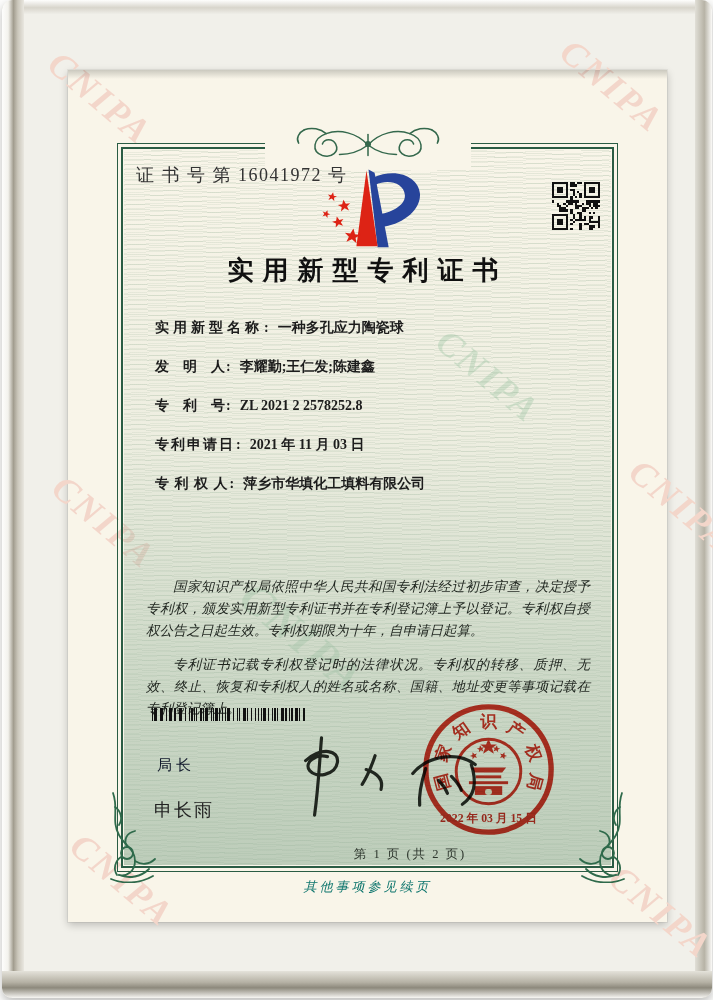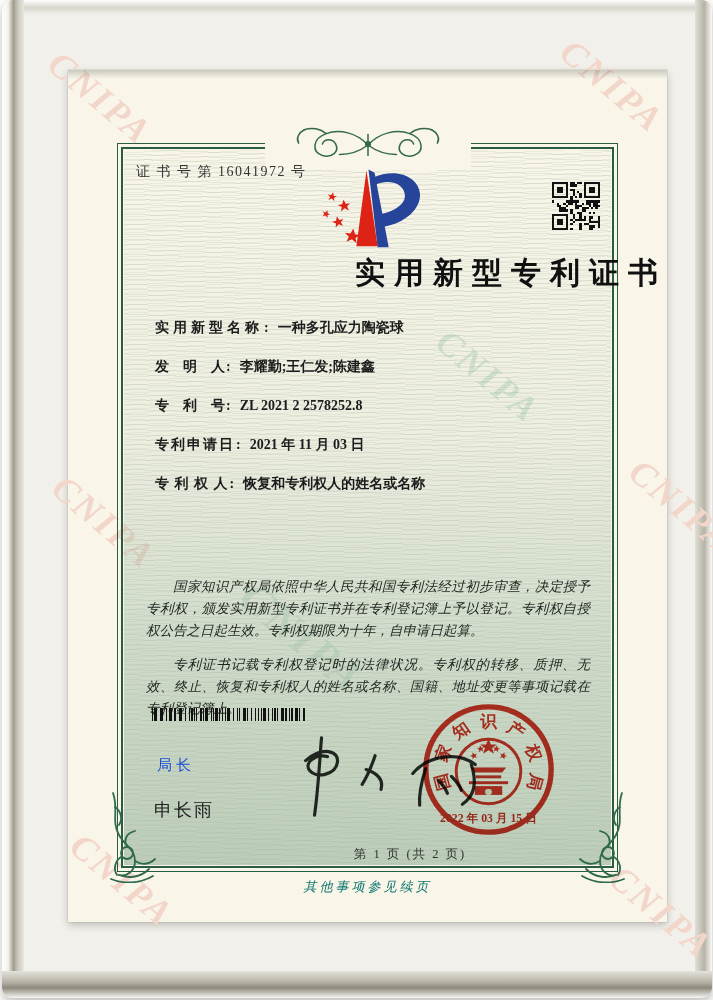--- a/index.html
+++ b/index.html
@@ -33,37 +33,37 @@
         repeating-linear-gradient(2deg,rgba(104,144,110,.14) 0 1px,rgba(0,0,0,0) 1px 5px),
         repeating-linear-gradient(-3deg,rgba(104,144,110,.10) 0 1px,rgba(0,0,0,0) 1px 4px);}
   
   .ornament-top{position:absolute;left:50%;top:54px;transform:translateX(-50%);
                 background:#f9f5e9;padding:0 8px;z-index:4;}
   .corner{position:absolute;z-index:4;}
   .corner.left{left:37px;top:721px;}
   .corner.right{left:502px;top:721px;transform:scaleX(-1);}
   
   .content{position:absolute;z-index:5;}
-  .cert-no{left:68px;top:93px;font-size:14px;letter-spacing:1.5px;color:#333;}
+  .cert-no{left:68px;top:93px;font-size:18px;letter-spacing:1.5px;color:#333;}
   .qr{left:484px;top:112px;width:48px;height:48px;}
   .logo{left:247px;top:99px;width:107px;height:84px;}
-  .title{left:0;right:0;top:183px;text-align:right;font-size:30px;font-weight:600;
+  .title{left:0;right:0;top:183px;text-align:center;font-size:26px;font-weight:600;
          letter-spacing:9px;color:#101010;}
   .fields{left:87px;top:249px;right:36px;font-size:14px;color:#1c1c1c;}
   .field-row{margin-bottom:21px;white-space:nowrap;font-weight:bold;}
   .f-colon{margin-left:1px;}
   .f-value{margin-left:9px;}
   .ls4{letter-spacing:4px;} .ls2{letter-spacing:2px;} .ls1{letter-spacing:1px;}
   .row-last{margin-left:-18px;}
   .pair2{margin-left:38px;}
   .paras{left:66px;top:494px;width:468px;font-size:13.5px;line-height:22px;
          font-style:italic;color:#1e241e;text-align:justify;}
   .paras p{margin:12px;text-indent:2em;}
   .barcode{left:84px;top:637px;width:154px;height:13px;}
-  .director-label{left:89px;top:686px;font-size:15px;letter-spacing:4px;color:#1d4ed8;
+  .director-label{left:89px;top:686px;font-size:15px;letter-spacing:4px;color:#0f172a;
                   font-family:"Liberation Sans","DejaVu Sans",sans-serif;}
   .director-name{left:86px;top:728px;font-size:18px;letter-spacing:2px;color:#222;
                   font-family:"Liberation Sans","DejaVu Sans",sans-serif;}
   .signature{left:196px;top:656px;width:238px;height:96px;z-index:5;}
   .seal{left:352px;top:631px;width:137px;height:137px;z-index:6;mix-blend-mode:multiply;opacity:.95;}
   .page-info{left:49px;top:776px;width:586px;text-align:center;font-size:12.5px;
              letter-spacing:2px;color:#2c352c;}
   .footer-note{left:0;right:0;top:808px;text-align:center;font-size:13px;font-style:italic;
                letter-spacing:3px;color:#0f766e;}
   
@@ -294,21 +294,21 @@
       <div class="field-row">
         <span class="f-label">发　明　人</span><span class="f-colon">:</span><span class="f-value">李耀勤;王仁发;陈建鑫</span>
       </div>
       <div class="field-row">
         <span class="f-label">专　利　号</span><span class="f-colon">:</span><span class="f-value">ZL 2021 2 2578252.8</span>
       </div>
       <div class="field-row">
         <span class="f-label ls2">专利申请日</span><span class="f-colon">:</span><span class="f-value">2021 年 11 月 03 日</span>
       </div>
       <div class="field-row">
-        <span class="f-label ls1">专 利 权 人</span><span class="f-colon">:</span><span class="f-value">恢复和专利权人的姓名或名称</span>
+        <span class="f-label ls1">专 利 权 人</span><span class="f-colon">:</span><span class="f-value">萍乡市华填化工填料有限公司</span>
       </div>
     </div>
 
     <div class="content paras">
       <p>国家知识产权局依照中华人民共和国专利法经过初步审查，决定授予专利权，颁发实用新型专利证书并在专利登记簿上予以登记。专利权自授权公告之日起生效。专利权期限为十年，自申请日起算。</p>
       <p>专利证书记载专利权登记时的法律状况。专利权的转移、质押、无效、终止、恢复和专利权人的姓名或名称、国籍、地址变更等事项记载在专利登记簿上。</p>
     </div>
 
     <div class="content barcode">
       <svg id="barcode-svg" width="154" height="13" viewBox="0 0 154 13" shape-rendering="crispEdges">

